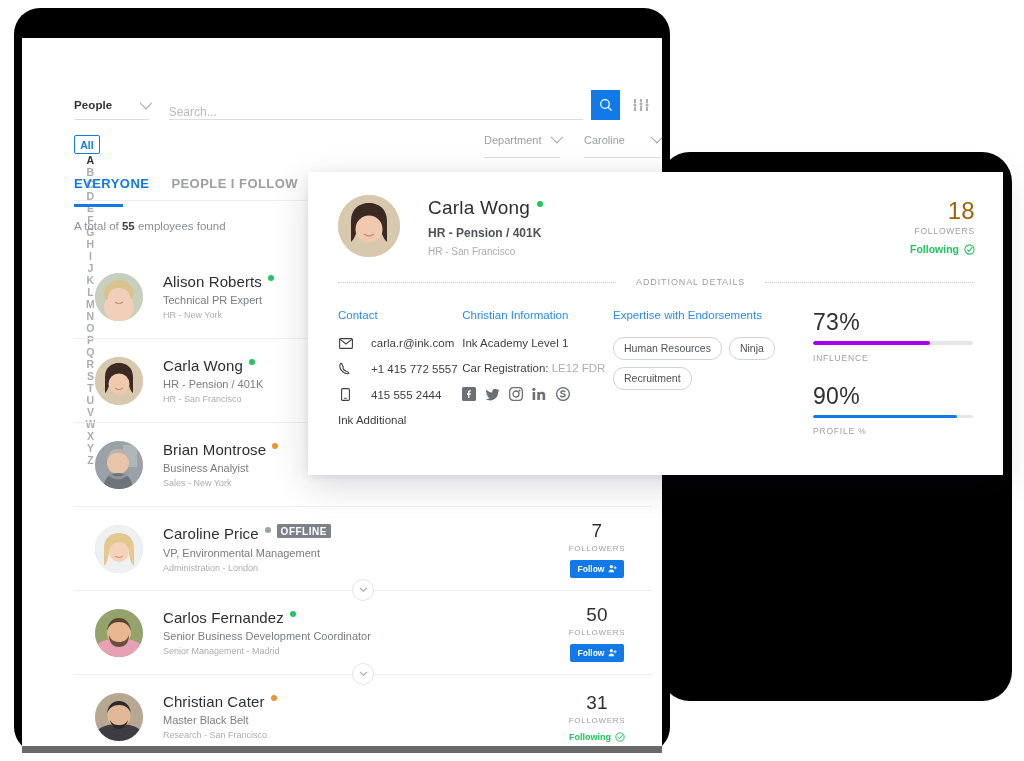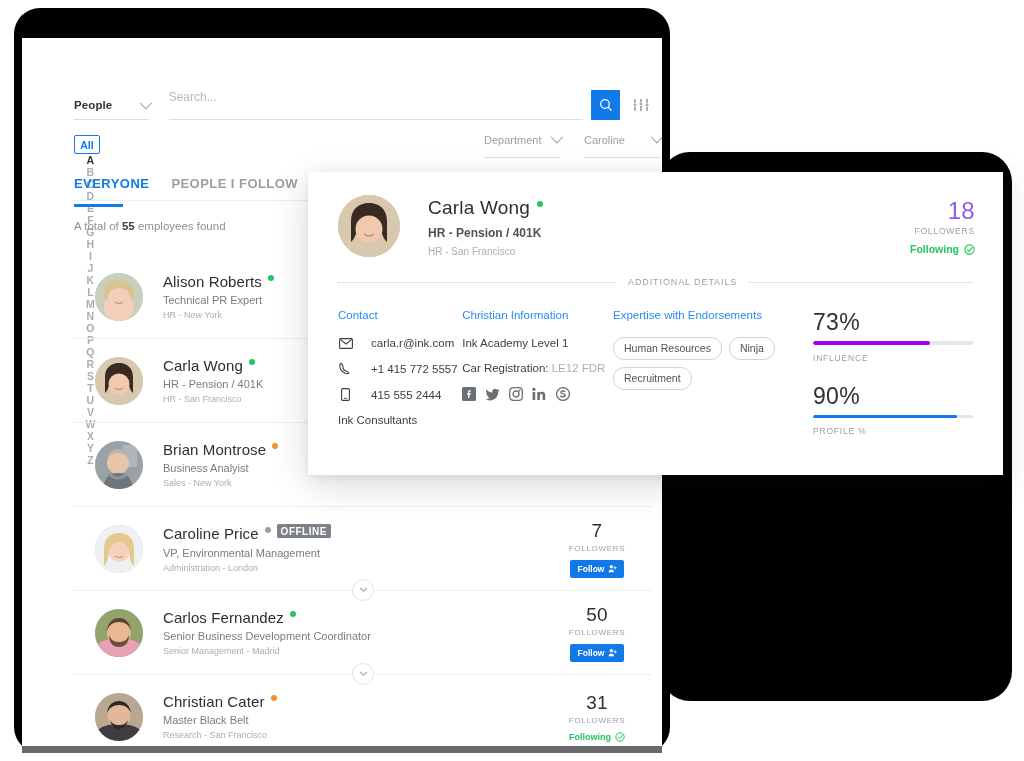--- a/index.html
+++ b/index.html
@@ -56,21 +56,21 @@
   .chev {
     width: 9px; height: 9px;
     border-right: 1.4px solid #9aa0a6;
     border-bottom: 1.4px solid #9aa0a6;
     transform: rotate(45deg) translateY(-2px);
   }
   .search-field {
     margin-left: 20px;
     width: 422px; height: 30px;
     border-bottom: 1px solid #dcdde1;
-    display: flex; align-items: flex-start;
+    display: flex; align-items: flex-end;
   }
   .search-field input {
     width: 100%; border: 0; outline: 0;
     font-family: "Liberation Sans", sans-serif;
     font-size: 12px; color: #3a3f44; background: transparent;
   }
   .search-field input::placeholder { color: #b6bbc1; }
 
   .search-btn {
     margin-left: 8px;
@@ -212,29 +212,29 @@
   .dc-avatar {
     width: 62px; height: 62px; border-radius: 50%;
     overflow: hidden; flex: 0 0 62px; background: #d8c9ae;
   }
   .dc-head-info { margin-left: 28px; flex: 1 1 auto; padding-top: 2px; }
   .dc-name-line { display: flex; align-items: center; gap: 7px; }
   .dc-name { font-size: 19px; color: #2b3034; letter-spacing: .2px; }
   .dc-role { font-size: 12px; color: #4d5358; font-weight: 700; margin-top: 7px; }
   .dc-dept { font-size: 10px; color: #a9aeb4; margin-top: 6px; }
   .dc-head-right { text-align: right; padding-top: 2px; }
-  .dc-followers-num { font-size: 24px; color: #8b5cf6; letter-spacing: .3px; }
+  .dc-followers-num { font-size: 24px; color: #a16207; letter-spacing: .3px; }
   .dc-followers-lbl { font-size: 8.5px; color: #9aa0a6; letter-spacing: .8px; margin-top: 1px; }
   .dc-following {
     margin-top: 7px; display: flex; align-items: center; justify-content: flex-end;
     gap: 5px; color: #22c55e; font-size: 10.5px; font-weight: 700;
   }
 
   .dc-divider {
-    display: flex; align-items: center; gap: 12px;
+    display: flex; align-items: center; gap: 20px;
     margin: 20px 30px 0 30px;
   }
   .dc-dash { flex: 1 1 auto; height: 1px; border-top: 1px dotted #c9ced4; }
   .dc-dash.short { flex: 0 0 278px; }
   .dc-divider-label { font-size: 9px; color: #9aa0a6; letter-spacing: .9px; white-space: nowrap; }
 
   .dc-body { display: flex; padding: 22px 30px 0 30px; }
   .dc-col { }
   .dc-col-title { font-size: 11.5px; color: #2a8bf2; margin-bottom: 16px; }
   .dc-contact-line {
@@ -598,21 +598,21 @@
         </div>
         <div class="dc-contact-line">
           <span class="ci">
             <svg width="9" height="13" viewBox="0 0 9 13">
               <rect x="0.6" y="0.6" width="7.8" height="11.8" rx="1.2" fill="none" stroke="#3a3f44" stroke-width="1.1"></rect>
               <line x1="3.2" y1="10.3" x2="5.8" y2="10.3" stroke="#3a3f44" stroke-width="1"></line>
             </svg>
           </span>
           <span>415 555 2444</span>
         </div>
-        <div class="dc-plain">Ink Consultants</div>
+        <div class="dc-plain">Ink Additional</div>
       </div>
 
       <div class="dc-col" style="width:170px">
         <div class="dc-col-title">Christian Information</div>
         <div class="dc-info-line">Ink Academy Level 1</div>
         <div class="dc-info-line">
           <span>Car Registration:</span>
           <span class="muted">LE12 FDR</span>
         </div>
         <div class="dc-socials">

